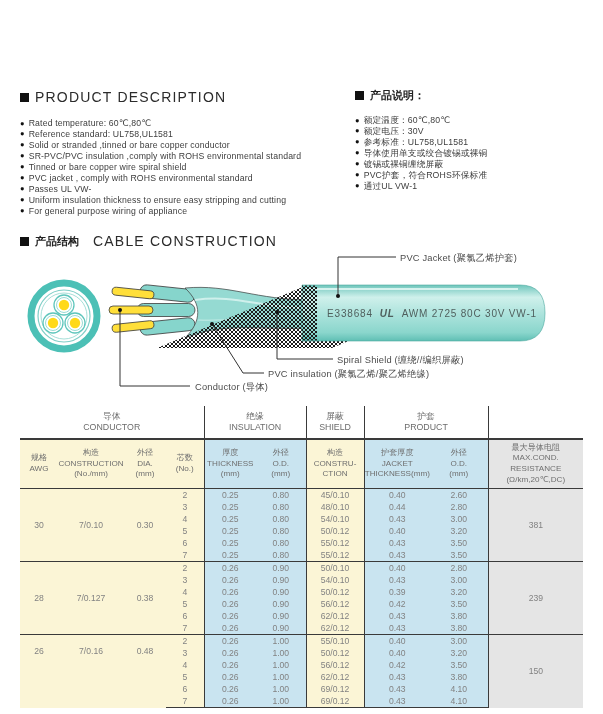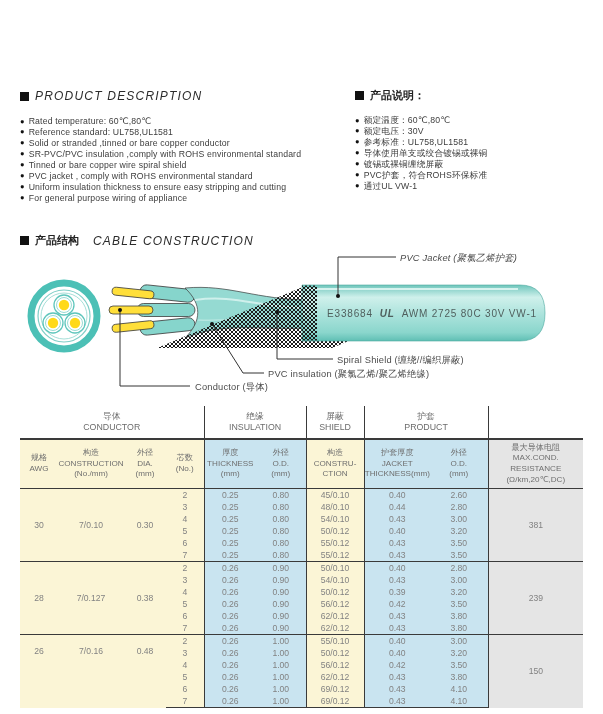--- a/index.html
+++ b/index.html
@@ -3,21 +3,21 @@
 <meta charset="utf-8">
 <style>
   html,body{margin:0;padding:0;background:#fff;}
   body{width:603px;height:714px;overflow:hidden;position:relative;
        font-family:"Liberation Sans","DejaVu Sans",sans-serif;-webkit-font-smoothing:antialiased;}
   .abs{position:absolute;}
 
   
   .sec-title{display:flex;align-items:center;gap:6px;color:#222;}
   .sq{width:9px;height:9px;background:#111;flex:0 0 auto;}
-  .en-title{font-size:12px;letter-spacing:1.2px;color:#2b2b2b;font-style:italic;}
+  .en-title{font-size:14px;letter-spacing:1.2px;color:#2b2b2b;}
   .cn-title{font-size:11px;font-weight:bold;color:#222;}
 
   
   ul.bullets{list-style:none;margin:0;padding:0;}
   ul.bullets li{font-size:8.7px;line-height:10.45px;color:#3d3d3d;letter-spacing:.15px;white-space:nowrap;}
   ul.bullets .dot{font-size:7.5px;margin-right:4px;color:#111;vertical-align:0.5px;}
 
   
   .dlabel{font-size:9.3px;color:#4c4c4c;white-space:nowrap;letter-spacing:.2px;}
 
@@ -45,20 +45,21 @@
     <span class="sq"></span>
     <span class="en-title">PRODUCT DESCRIPTION</span>
   </div>
   <ul class="bullets" style="margin-top:13px;">
     <li><span class="dot">●</span><span>Rated temperature: 60℃,80℃</span></li>
     <li><span class="dot">●</span><span>Reference standard: UL758,UL1581</span></li>
     <li><span class="dot">●</span><span>Solid or stranded ,tinned or bare copper conductor</span></li>
     <li><span class="dot">●</span><span>SR-PVC/PVC insulation ,comply with ROHS environmental standard</span></li>
     <li><span class="dot">●</span><span>Tinned or bare copper wire spiral shield</span></li>
     <li><span class="dot">●</span><span>PVC jacket , comply with ROHS environmental standard</span></li>
+    <li><span class="dot">●</span><span>Passes UL VW-</span></li>
     <li><span class="dot">●</span><span>Uniform insulation thickness to ensure easy stripping and cutting</span></li>
     <li><span class="dot">●</span><span>For general purpose wiring of appliance</span></li>
   </ul>
 </div>
 
 <div class="abs" style="left:355px;top:88px;width:245px;">
   <div class="sec-title">
     <span class="sq"></span>
     <span class="cn-title">产品说明：</span>
   </div>
@@ -146,21 +147,21 @@
     <polyline points="190,138 120,138 120,62"></polyline>
   </g>
   <g fill="#111">
     <circle cx="338" cy="48" r="2"></circle>
     <circle cx="277" cy="64" r="2"></circle>
     <circle cx="212" cy="76" r="2"></circle>
     <circle cx="120" cy="62" r="2"></circle>
   </g>
 </svg>
 
-<div class="abs dlabel" style="left:400px;top:252px;font-style:italic;">PVC Jacket (聚氯乙烯护套)</div>
+<div class="abs dlabel" style="left:400px;top:252px;">PVC Jacket (聚氯乙烯护套)</div>
 <div class="abs dlabel" style="left:337px;top:354px;">Spiral Shield (缠绕//编织屏蔽)</div>
 <div class="abs dlabel" style="left:268px;top:368px;">PVC insulation (聚氯乙烯/聚乙烯绝缘)</div>
 <div class="abs dlabel" style="left:195px;top:381px;">Conductor (导体)</div>
 
 <div class="abs" style="left:20px;top:406px;">
 <table class="spec">
   <colgroup>
     <col style="width:38px">
         <col style="width:66px">
         <col style="width:42px">

